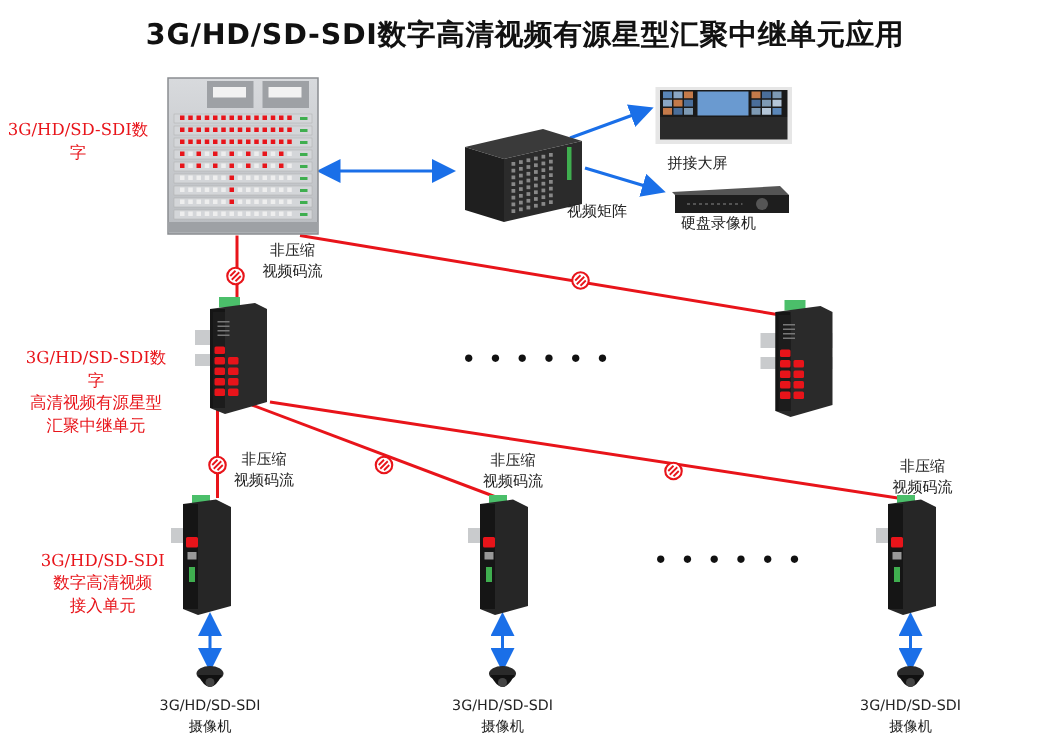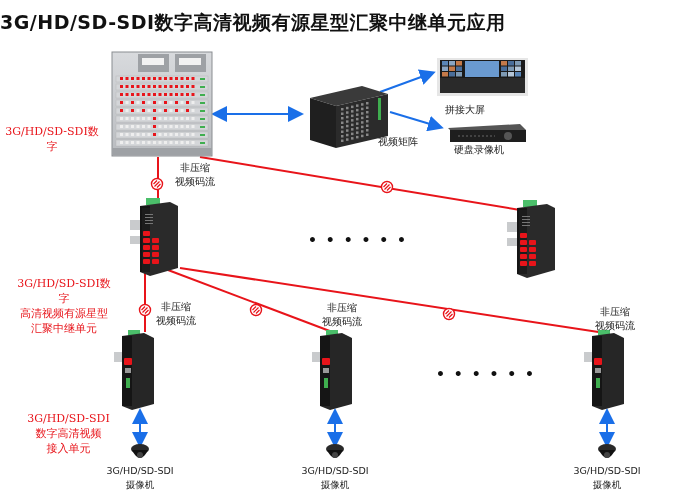--- a/index.html
+++ b/index.html
@@ -1,19 +1,19 @@
 <!DOCTYPE html>
 <html><head>
 <meta charset="utf-8">
 <style>
   html, body { margin:0; padding:0; background:#ffffff; }
   body { width:700px; height:495px; position:relative; overflow:hidden; font-family:"DejaVu Sans", sans-serif; }
   .abs { position:absolute; }
-  #title { left:0; top:10px; width:700px; font-size:19px; font-weight:bold; color:#111; letter-spacing:0.5px; font-family:"DejaVu Sans", sans-serif; }
-  .redlabel { color:#e8141a; font-size:11px; line-height:15px; text-align:center; font-family:"DejaVu Serif", serif;margin-top:45px; }
+  #title { left:0; top:10px; width:700px; text-align:center; font-size:19px; font-weight:bold; color:#111; letter-spacing:0.5px; font-family:"DejaVu Sans", sans-serif; }
+  .redlabel { color:#e8141a; font-size:11px; line-height:15px; text-align:center; font-family:"DejaVu Serif", serif; }
   .blacklabel { color:#222; font-size:10px; line-height:14px; text-align:center; }
   .camlabel { color:#222; font-size:9.5px; line-height:14px; text-align:center; }
   svg#diagram { position:absolute; left:0; top:0; }
 </style>
 </head>
 <body>
 
 <div id="title" class="abs">3G/HD/SD-SDI数字高清视频有源星型汇聚中继单元应用</div>
 
 <svg id="diagram" width="700" height="495" viewBox="0 0 700 495">

